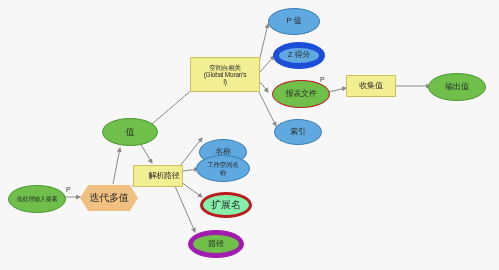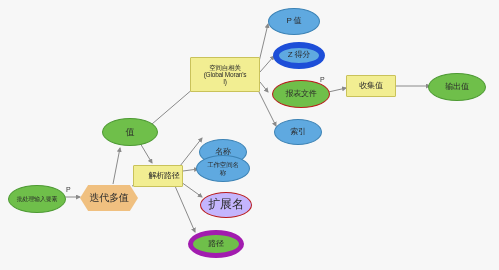--- a/index.html
+++ b/index.html
@@ -128,21 +128,21 @@
 
   <div class="node ellipse" style="left:102px;top:118px;width:56px;height:28px;background:#6fbf4a;border:1px solid #4e9a34;font-size:9px;">
     <span>值</span>
   </div>
 
   <div class="node ellipse" style="left:196px;top:155px;width:54px;height:27px;background:#5fa9e0;border:1px solid #3d83b5;font-size:6.5px;">
     <span>工作空间名
 称</span>
   </div>
 
-  <div class="node ellipse" style="left:200px;top:192px;width:52px;height:26px;background:#c4b5fd;border:1px solid #b91c1c;font-size:12px;">
+  <div class="node ellipse" style="left:200px;top:192px;width:52px;height:26px;background:#86efac;border:3px solid #b91c1c;font-size:10px;">
     <span>扩展名</span>
   </div>
 
   <div class="node ellipse" style="left:188px;top:230px;width:56px;height:28px;background:#6fbf4a;border:5px solid #a21caf;font-size:8px;">
     <span>路径</span>
   </div>
 
   <div class="node rect" style="left:133px;top:165px;width:50px;height:22px;background:#f2ee92;border:1px solid #c9c25a;font-size:8px;padding-left:12px;">
     <span>解析路径</span>
   </div>

